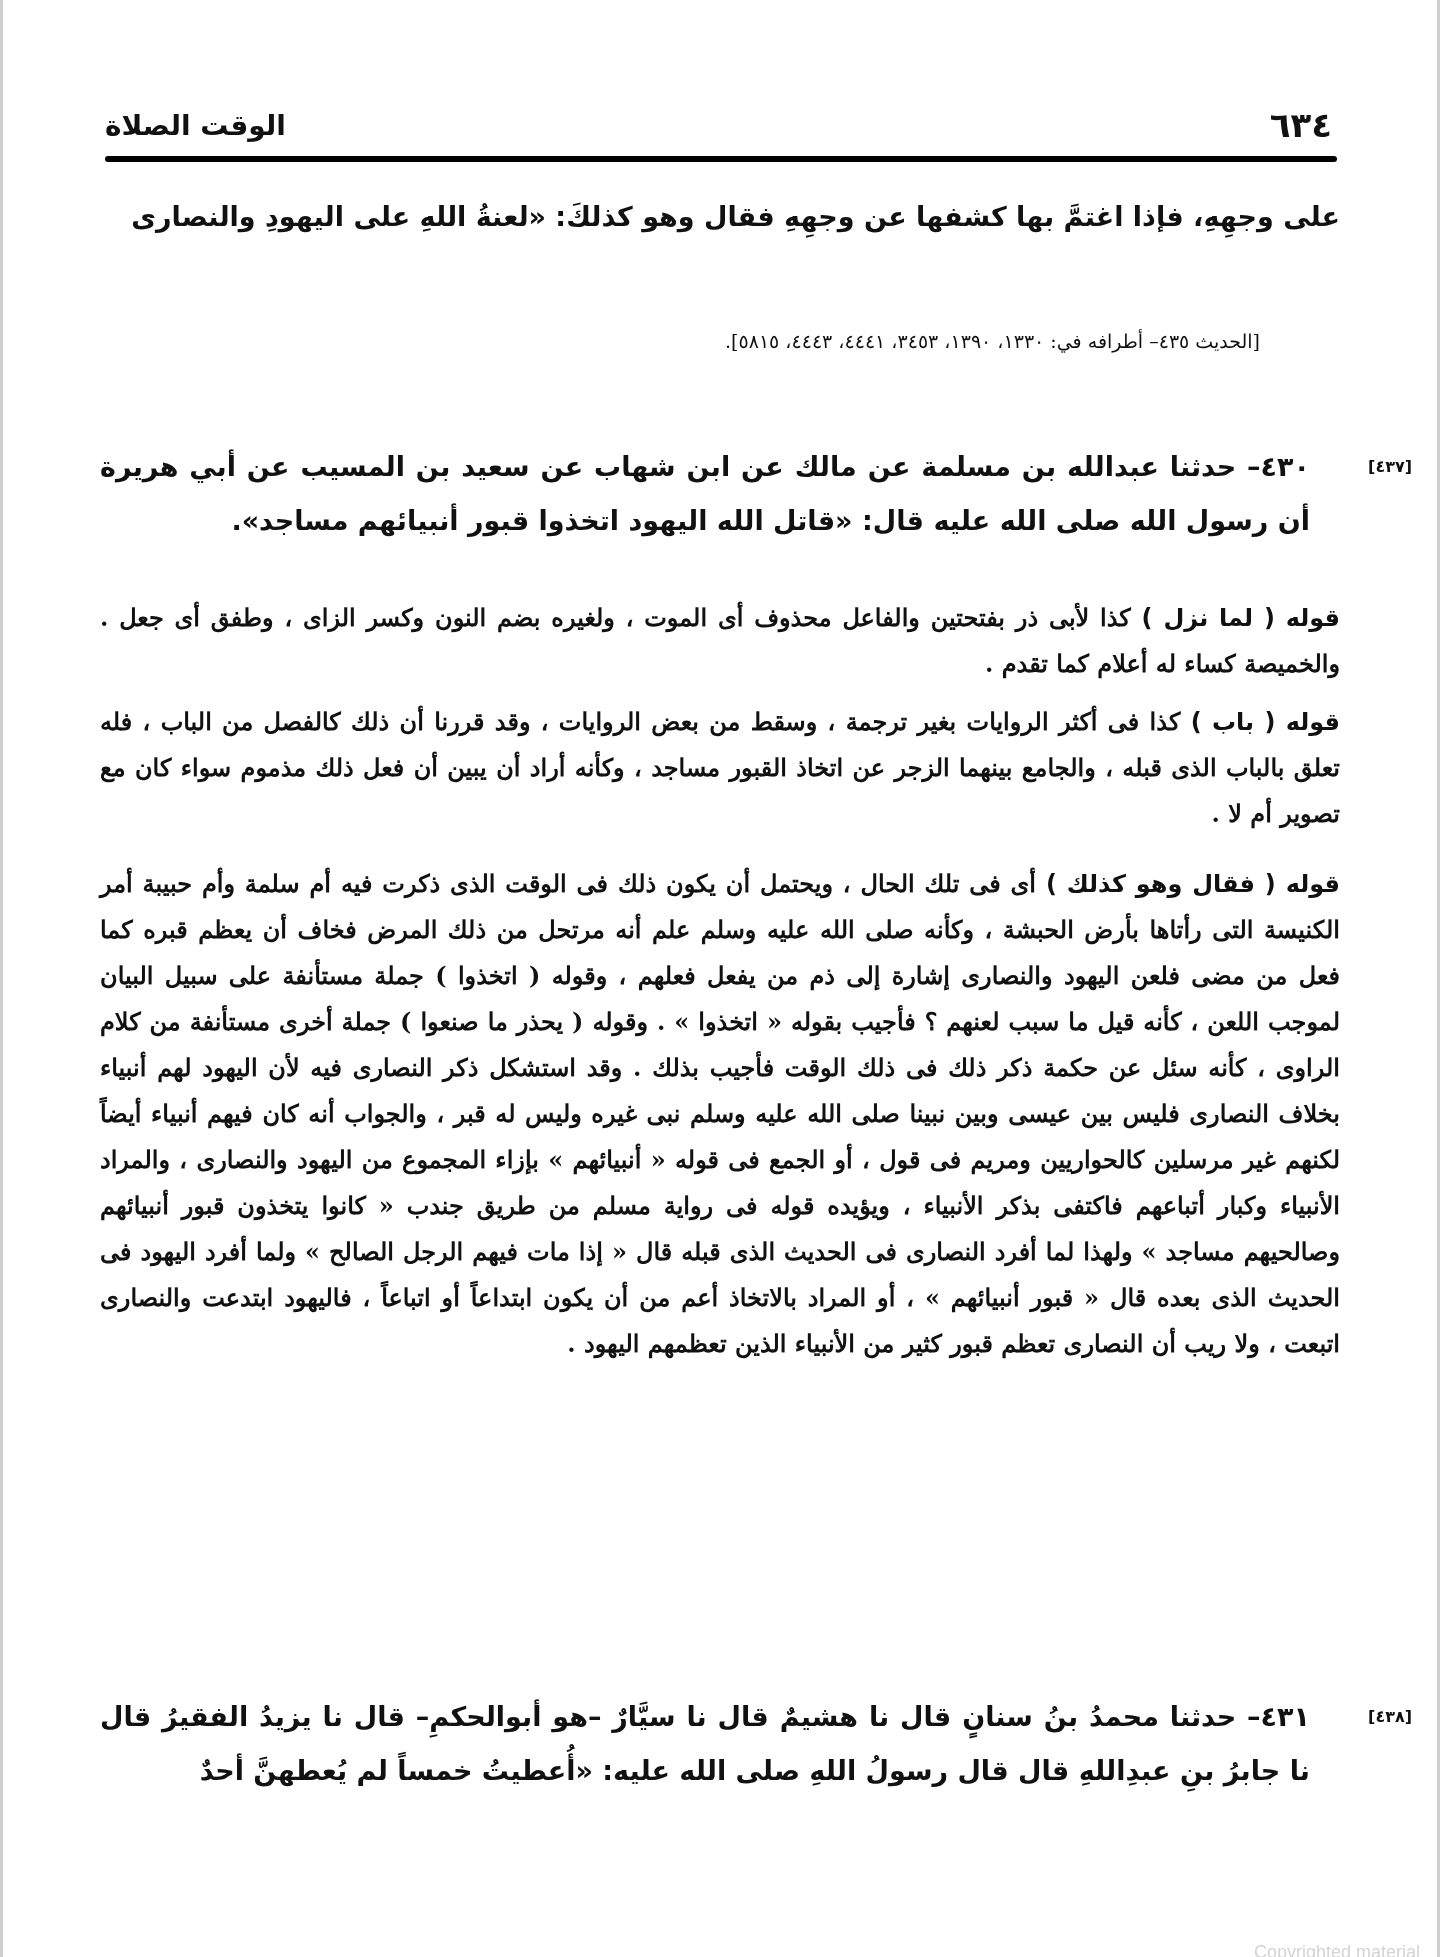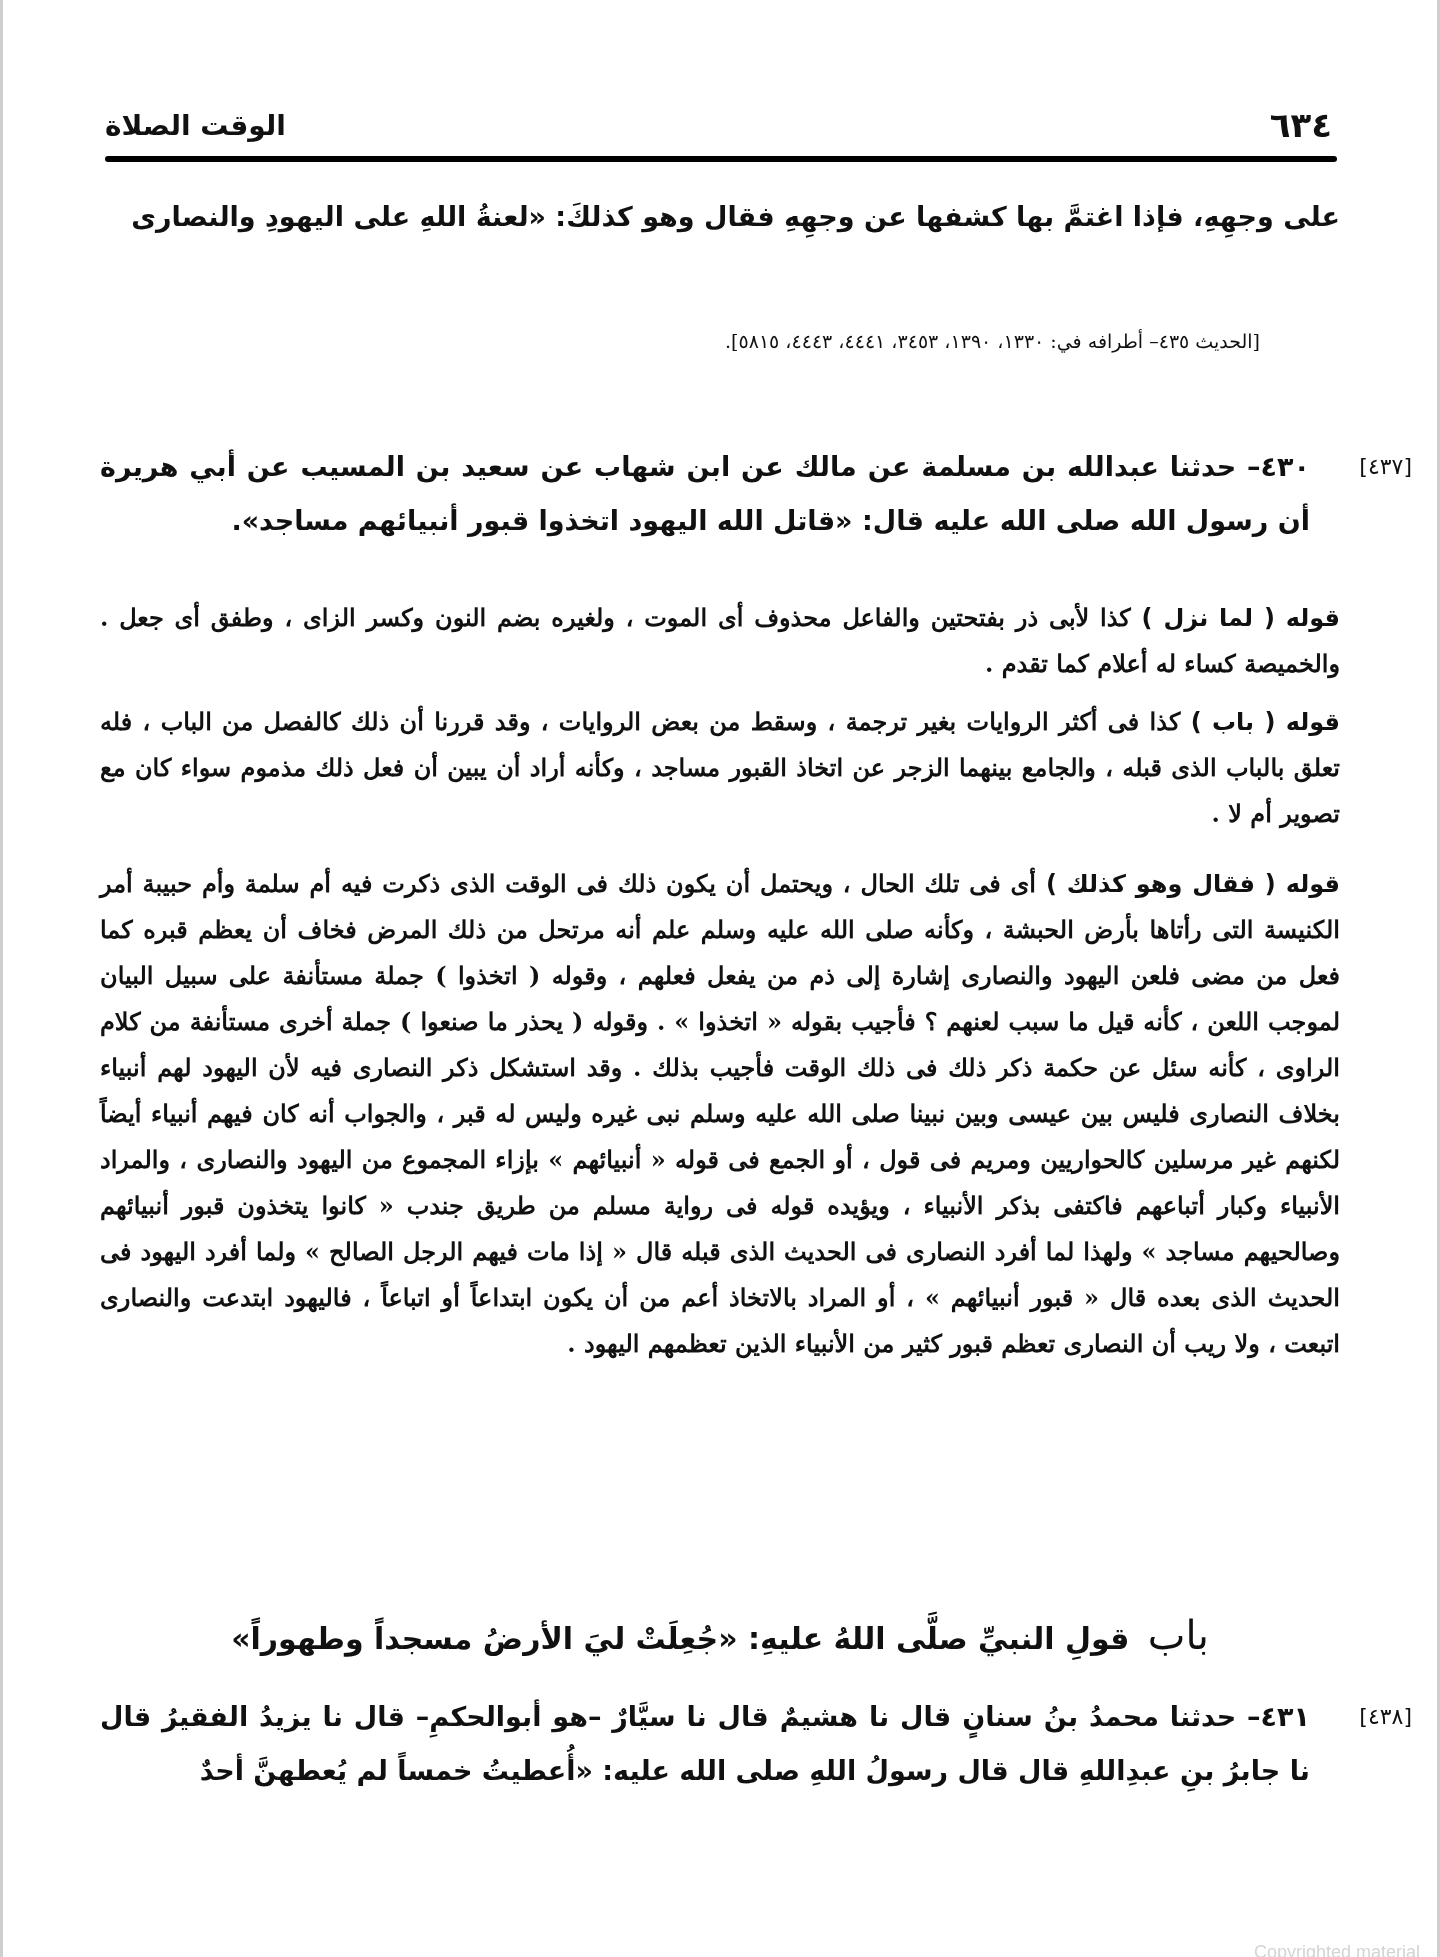--- a/index.html
+++ b/index.html
@@ -27,21 +27,21 @@
       font-weight: bold; font-size: 27px; line-height: 54px; text-align: justify;
       font-family: "DejaVu Sans", sans-serif;
     }
     .matn p { margin: 0; }
     .atraf {
       font-size: 19px; line-height: 42px; margin: 0; padding-right: 80px;
       font-family: "DejaVu Serif", serif;
     }
     .hadith-row { position: relative; }
     .hadith-ref {
-      position: absolute; right: -72px; top: 0; font-weight: normal; font-size: 22px;
+      position: absolute; right: -72px; top: 0; font-weight: bold; font-size: 16px;
       font-family: "DejaVu Sans", sans-serif;
     }
     .hadith-num { font-weight: bold; }
     .sharh {
       font-size: 24px; line-height: 46px; text-align: justify; text-align-last: right;
       font-family: "DejaVu Serif", serif; font-weight: bold;
     }
     .sharh p { margin: 0 0 12px 0; }
     .kw { font-weight: bold; font-family: "DejaVu Sans", sans-serif; }
     .bab-heading {
@@ -92,24 +92,20 @@
     <p>
       <span class="kw">قوله ( باب )</span>
       <span>كذا فى أكثر الروايات بغير ترجمة ، وسقط من بعض الروايات ، وقد قررنا أن ذلك كالفصل من الباب ، فله تعلق بالباب الذى قبله ، والجامع بينهما الزجر عن اتخاذ القبور مساجد ، وكأنه أراد أن يبين أن فعل ذلك مذموم سواء كان مع تصوير أم لا .</span>
     </p>
     <p style="margin-top:24px;">
       <span class="kw">قوله ( فقال وهو كذلك )</span>
       <span>أى فى تلك الحال ، ويحتمل أن يكون ذلك فى الوقت الذى ذكرت فيه أم سلمة وأم حبيبة أمر الكنيسة التى رأتاها بأرض الحبشة ، وكأنه صلى الله عليه وسلم علم أنه مرتحل من ذلك المرض فخاف أن يعظم قبره كما فعل من مضى فلعن اليهود والنصارى إشارة إلى ذم من يفعل فعلهم ، وقوله ( اتخذوا ) جملة مستأنفة على سبيل البيان لموجب اللعن ، كأنه قيل ما سبب لعنهم ؟ فأجيب بقوله « اتخذوا » . وقوله ( يحذر ما صنعوا ) جملة أخرى مستأنفة من كلام الراوى ، كأنه سئل عن حكمة ذكر ذلك فى ذلك الوقت فأجيب بذلك . وقد استشكل ذكر النصارى فيه لأن اليهود لهم أنبياء بخلاف النصارى فليس بين عيسى وبين نبينا صلى الله عليه وسلم نبى غيره وليس له قبر ، والجواب أنه كان فيهم أنبياء أيضاً لكنهم غير مرسلين كالحواريين ومريم فى قول ، أو الجمع فى قوله « أنبيائهم » بإزاء المجموع من اليهود والنصارى ، والمراد الأنبياء وكبار أتباعهم فاكتفى بذكر الأنبياء ، ويؤيده قوله فى رواية مسلم من طريق جندب « كانوا يتخذون قبور أنبيائهم وصالحيهم مساجد » ولهذا لما أفرد النصارى فى الحديث الذى قبله قال « إذا مات فيهم الرجل الصالح » ولما أفرد اليهود فى الحديث الذى بعده قال « قبور أنبيائهم » ، أو المراد بالاتخاذ أعم من أن يكون ابتداعاً أو اتباعاً ، فاليهود ابتدعت والنصارى اتبعت ، ولا ريب أن النصارى تعظم قبور كثير من الأنبياء الذين تعظمهم اليهود .</span>
     </p>
   </div>
 
-  <div class="block bab-heading" style="top:1605px;">
-    <span class="bab-word">باب</span>
-    <span>قولِ النبيِّ صلَّى اللهُ عليهِ: «جُعِلَتْ ليَ الأرضُ مسجداً وطهوراً»</span>
-  </div>
 
   <div class="block matn hadith-row" style="top:1690px; position:absolute;">
     <span class="hadith-ref">[٤٣٨]</span>
     <p style="margin:0; padding-right:30px;">
       <span class="hadith-num">٤٣١–</span>
       <span>حدثنا محمدُ بنُ سنانٍ قال نا هشيمٌ قال نا سيَّارٌ –هو أبوالحكمِ– قال نا يزيدُ الفقيرُ قال نا جابرُ بنِ عبدِاللهِ قال قال رسولُ اللهِ صلى الله عليه: «أُعطيتُ خمساً لم يُعطهنَّ أحدٌ</span>
     </p>
   </div>
 </div>
 

